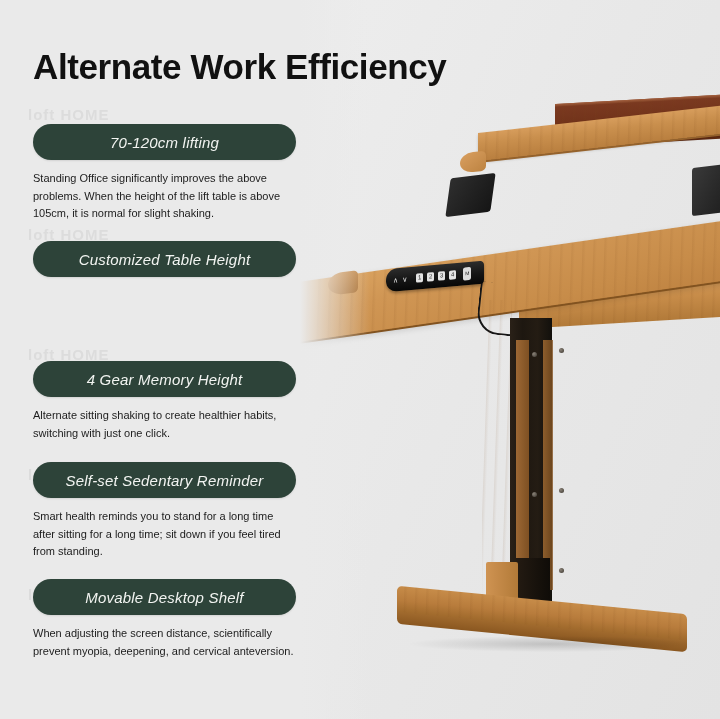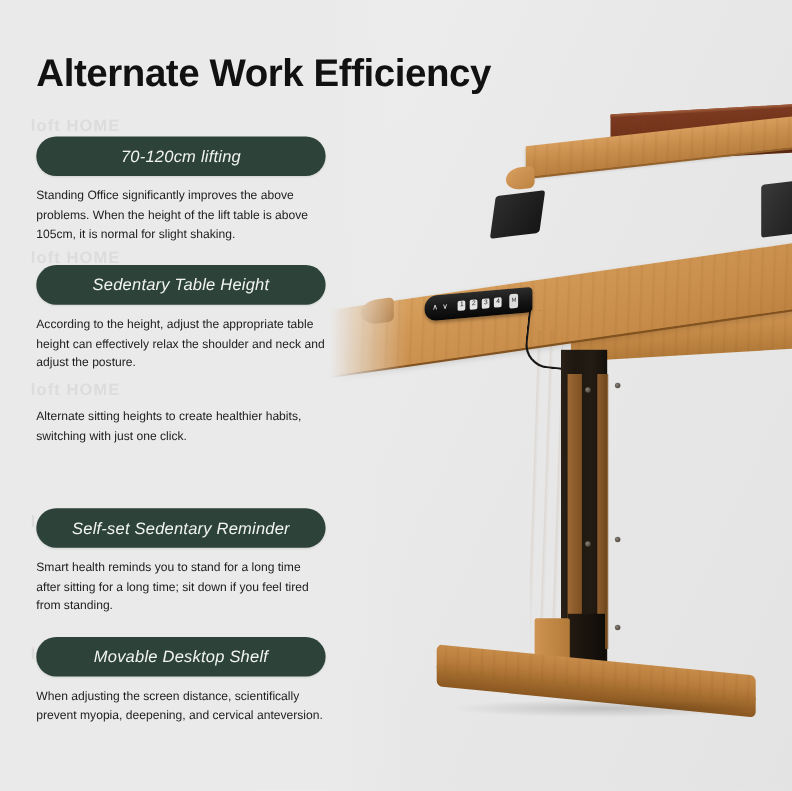--- a/index.html
+++ b/index.html
@@ -510,27 +510,29 @@
 
     <div class="feature" style="top:124px;">
       <div class="pill" style="background: rgb(45, 67, 57);">
         <span class="pill-label" style="color: rgb(242, 244, 241); font-style: italic;">70-120cm lifting</span>
       </div>
       <div class="desc" style="color: rgb(28, 28, 28);">Standing Office significantly improves the above problems. When the height of the lift table is above 105cm, it is normal for slight shaking.</div>
     </div>
 
     <div class="feature" style="top:241px;">
       <div class="pill" style="background: rgb(45, 67, 57);">
-        <span class="pill-label" style="color: rgb(242, 244, 241);">Sedentary Table Height</span>
-      </div>
-      <div class="desc" style="color: rgb(28, 28, 28);">According to the height, adjust the appropriate table height can effectively relax the shoulder and neck and adjust the posture.</div>
+        <span class="pill-label" style="color: rgb(242, 244, 241);">Customized Table Height</span>
+      </div>
     </div>
 
     <div class="feature" style="top:361px;">
-      <div class="desc" style="color: rgb(28, 28, 28);">Alternate sitting heights to create healthier habits, switching with just one click.</div>
+      <div class="pill" style="background: rgb(45, 67, 57);">
+        <span class="pill-label" style="color: rgb(242, 244, 241);">4 Gear Memory Height</span>
+      </div>
+      <div class="desc" style="color: rgb(28, 28, 28);">Alternate sitting shaking to create healthier habits, switching with just one click.</div>
     </div>
 
     <div class="feature" style="top:579px;">
       <div class="pill" style="background: rgb(45, 67, 57);">
         <span class="pill-label" style="color: rgb(242, 244, 241);">Movable Desktop Shelf</span>
       </div>
       <div class="desc" style="color: rgb(28, 28, 28);">When adjusting the screen distance, scientifically prevent myopia, deepening, and cervical anteversion.</div>
     </div>
 
     <div class="feature" style="top:462px;">

